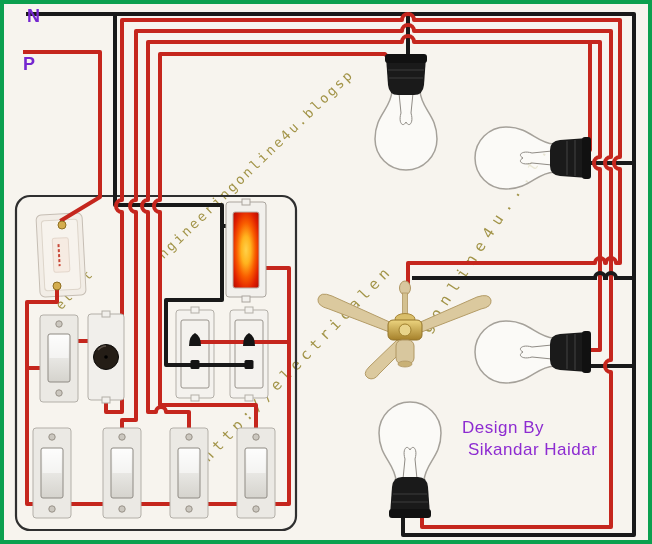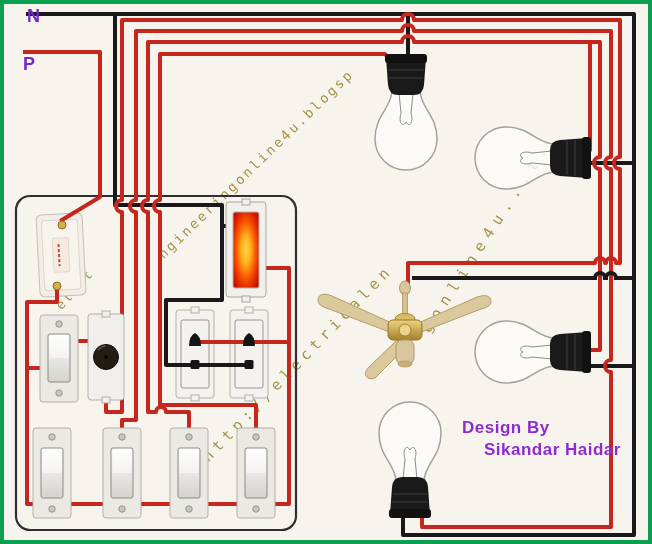--- a/index.html
+++ b/index.html
@@ -9,23 +9,23 @@
   .wm{position:absolute;color:#8d7c1e;opacity:.8;font-family:"DejaVu Sans Mono",monospace;
       transform-origin:0 50%;white-space:nowrap;z-index:1;}
   .wm1{left:58px;top:300px;transform:rotate(-48deg);font-size:13px;letter-spacing:2px;}
   .wm2{left:160px;top:248px;transform:rotate(-44deg);font-size:13.5px;letter-spacing:2.5px;}
   .wm3{left:425px;top:322px;transform:rotate(-57deg);font-size:15px;letter-spacing:7px;}
   .wm4{left:205px;top:450px;transform:rotate(-46deg);font-size:15px;letter-spacing:5px;}
   svg.diagram{position:absolute;left:0;top:0;z-index:10;}
   .lbl{position:absolute;z-index:30;color:#7527cf;font-weight:bold;font-size:18px;}
   .lbl-n{left:27px;top:6px;}
   .lbl-p{left:23px;top:54px;}
-  .credit{position:absolute;z-index:30;color:#8d2bd1;font-weight:bold;font-size:17px;letter-spacing:.5px;}
+  .credit{position:absolute;z-index:30;color:#8d2bd1;font-weight:normal;font-size:17px;letter-spacing:.5px;}
   .credit1{left:462px;top:418px;}
-  .credit2{left:484px;top:440px;text-align:center;}
+  .credit2{left:468px;top:440px;text-align:center;}
 </style>
 </head>
 <body>
 
 <div class="stage">
 
   <div class="wm wm1">elect</div>
   <div class="wm wm2">ngineeringonline4u.blogsp</div>
   <div class="wm wm3">gonline4u...t.</div>
   <div class="wm wm4">http://electricalen</div>

